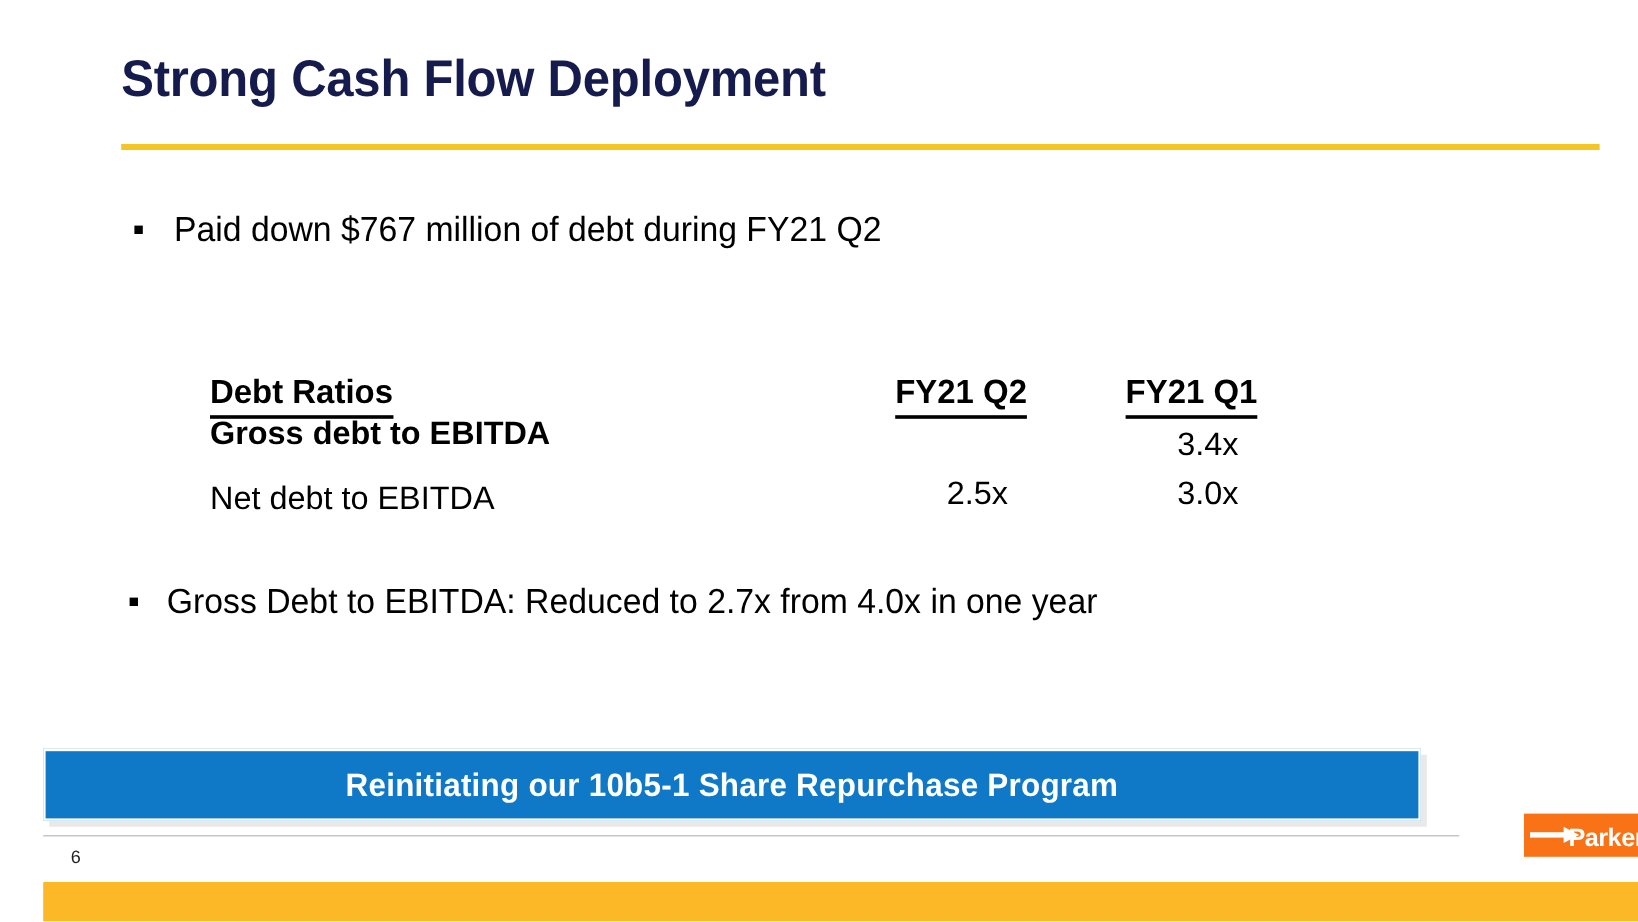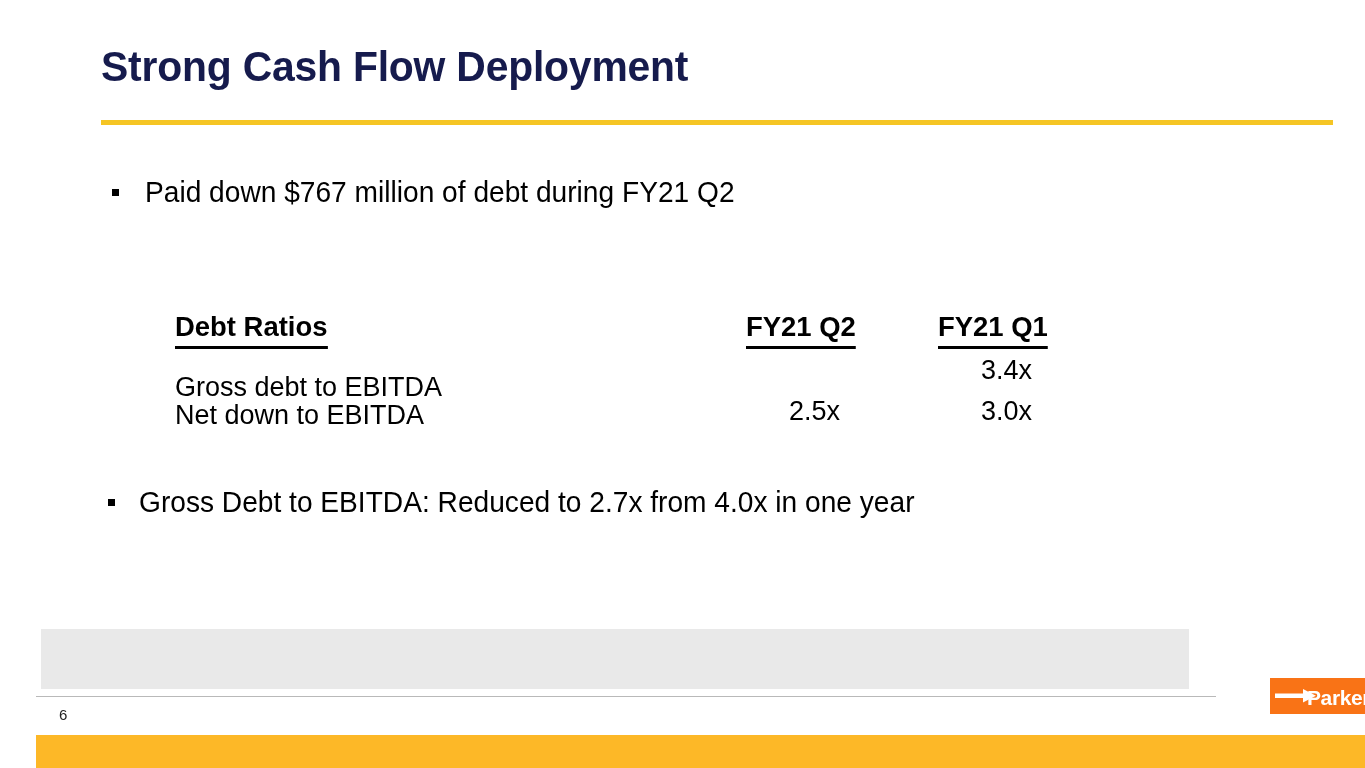--- a/index.html
+++ b/index.html
@@ -109,21 +109,21 @@
   .val {
     font-size: 27px;
     font-family: "Liberation Sans", sans-serif;
     text-align: center;
   }
 
   #hdr-ratios { left: 139px; top: 311px; }
   #hdr-col1   { left: 710px; top: 311px; }
   #hdr-col2   { left: 902px; top: 311px; }
 
-  #lbl-r1 { left: 139px; top: 372px; }
+  #lbl-r1 { left: 139px; top: 346px; font-weight: bold; }
   #lbl-r2 { left: 139px; top: 400px; }
 
   #val-r1c1 { left: 710px; top: 355px; width: 137px; }
   #val-r1c2 { left: 902px; top: 355px; width: 137px; }
   #val-r2c1 { left: 710px; top: 396px; width: 137px; }
   #val-r2c2 { left: 902px; top: 396px; width: 137px; }
 
   
   #banner-shadow {
     position: absolute;
@@ -214,33 +214,36 @@
 
     <div class="tbl-cell hdr" id="hdr-col1">FY21 Q2</div>
 
     <div class="tbl-cell hdr" id="hdr-col2">FY21 Q1</div>
 
     <div class="tbl-cell row-label" id="lbl-r1">Gross debt to EBITDA</div>
 
 
     <div class="tbl-cell val" id="val-r1c2">3.4x</div>
 
-    <div class="tbl-cell row-label" id="lbl-r2">Net down to EBITDA</div>
+    <div class="tbl-cell row-label" id="lbl-r2">Net debt to EBITDA</div>
 
     <div class="tbl-cell val" id="val-r2c1">2.5x</div>
 
     <div class="tbl-cell val" id="val-r2c2">3.0x</div>
   </div>
 
   <div class="bullet-row" id="bullet-3">
     <span class="bullet-mark"></span>
     <span class="bullet-text">Gross Debt to EBITDA: Reduced to 2.7x from 4.0x in one year</span>
   </div>
 
   <div id="banner-shadow"></div>
+  <div id="banner">
+    <span id="banner-text">Reinitiating our 10b5-1 Share Repurchase Program</span>
+  </div>
 
   <div id="footer-rule"></div>
   <div id="page-number">6</div>
 
   <div id="logo">
     <svg width="104" height="36" viewBox="0 0 104 36">
 
       <rect x="5" y="15.5" width="34" height="4.5" fill="#ffffff"></rect>
 
       <polygon points="33,11 46,17.8 33,24.5" fill="#ffffff"></polygon>

